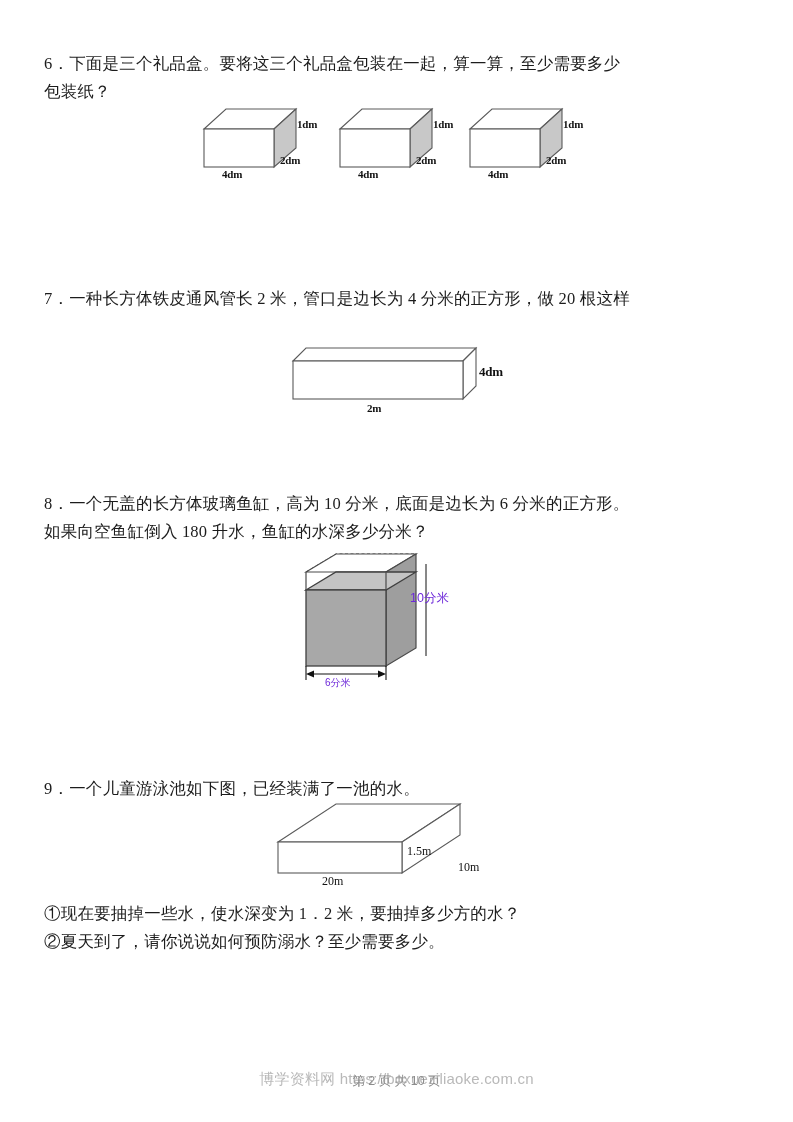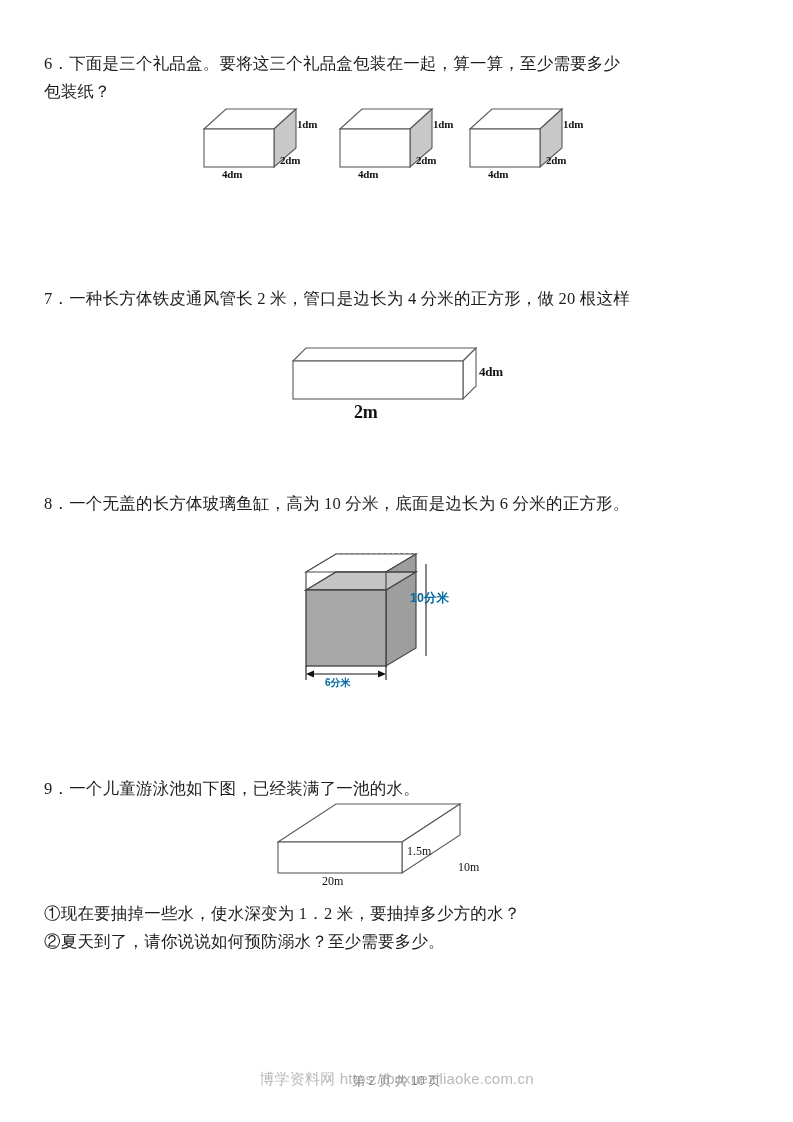--- a/index.html
+++ b/index.html
@@ -43,23 +43,22 @@
     font-size: 11px;
     font-weight: 700;
     color: #111;
     white-space: nowrap;
     letter-spacing: -0.2px;
   }
   .lbl-cn {
     position: absolute;
     font-family: "Liberation Sans", "DejaVu Sans", sans-serif;
     font-size: 11.5px;
-    color: #0369a1;
-    white-space: nowrap;
-    font-weight: bold;
+    color: #6d28d9;
+    white-space: nowrap;
   }
   .lbl-thin {
     position: absolute;
     font-family: "Liberation Serif", "DejaVu Serif", serif;
     font-size: 12px;
     color: #111;
     white-space: nowrap;
   }
   .footer {
     position: absolute;
@@ -148,26 +147,27 @@
     </div>
   </div>
 
   <div class="fig" style="left:288px; top:340px;">
     <svg width="200" height="70" viewBox="0 0 200 70">
       <polygon points="5,21 18,8 188,8 175,21" fill="#ffffff" stroke="#5a5a5a" stroke-width="1.1"></polygon>
       <polygon points="175,21 188,8 188,46 175,59" fill="#ffffff" stroke="#5a5a5a" stroke-width="1.1"></polygon>
       <rect x="5" y="21" width="170" height="38" fill="#ffffff" stroke="#5a5a5a" stroke-width="1.1"></rect>
     </svg>
     <span class="lbl" style="left:191px; top:24px; font-size:13px;">4dm</span>
-    <span class="lbl" style="left:66px; top:62px; font-size:18px;">2m</span>
+    <span class="lbl" style="left:79px; top:62px; font-size:11px;">2m</span>
   </div>
 
   <div class="q-block" style="top:490px;">
     <div class="q-text">
       <span>8．</span><span>一个无盖的长方体玻璃鱼缸，高为 10 分米，底面是边长为 6 分米的正方形。</span>
+      <span class="indent2">如果向空鱼缸倒入 180 升水，鱼缸的水深多少分米？</span>
     </div>
   </div>
 
   <div class="fig" style="left:298px; top:552px;">
     <svg width="180" height="140" viewBox="0 0 180 140">
 
       <polyline points="8,20 38,2 118,2" fill="none" stroke="#444" stroke-width="1" stroke-dasharray="3,2.5"></polyline>
       <line x1="38" y1="2" x2="38" y2="20" stroke="#444" stroke-width="1" stroke-dasharray="3,2.5"></line>
 
       <polygon points="8,20 38,2 118,2 88,20" fill="#ffffff" stroke="#4a4a4a" stroke-width="1.2"></polygon>

